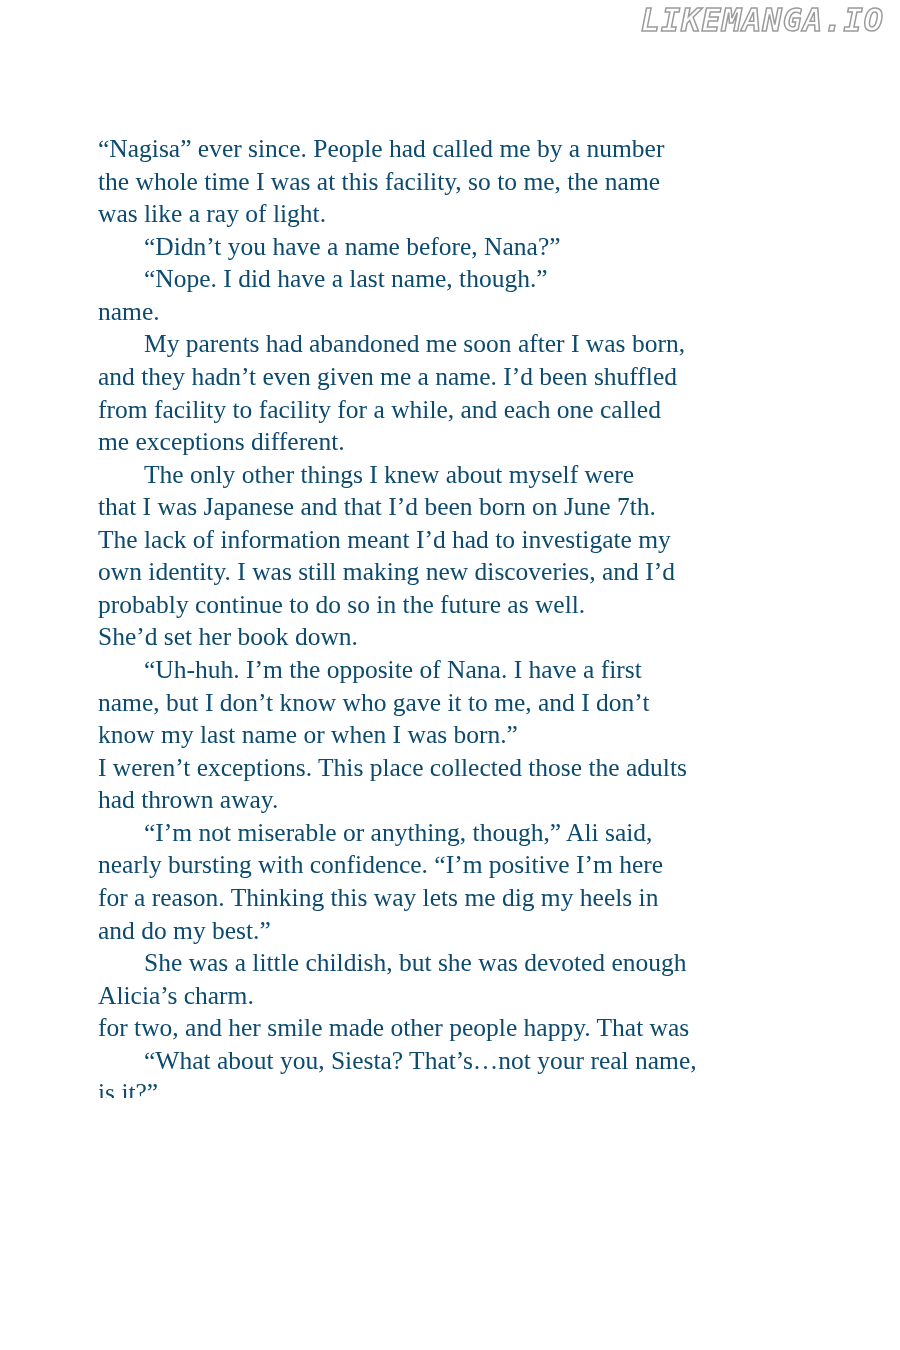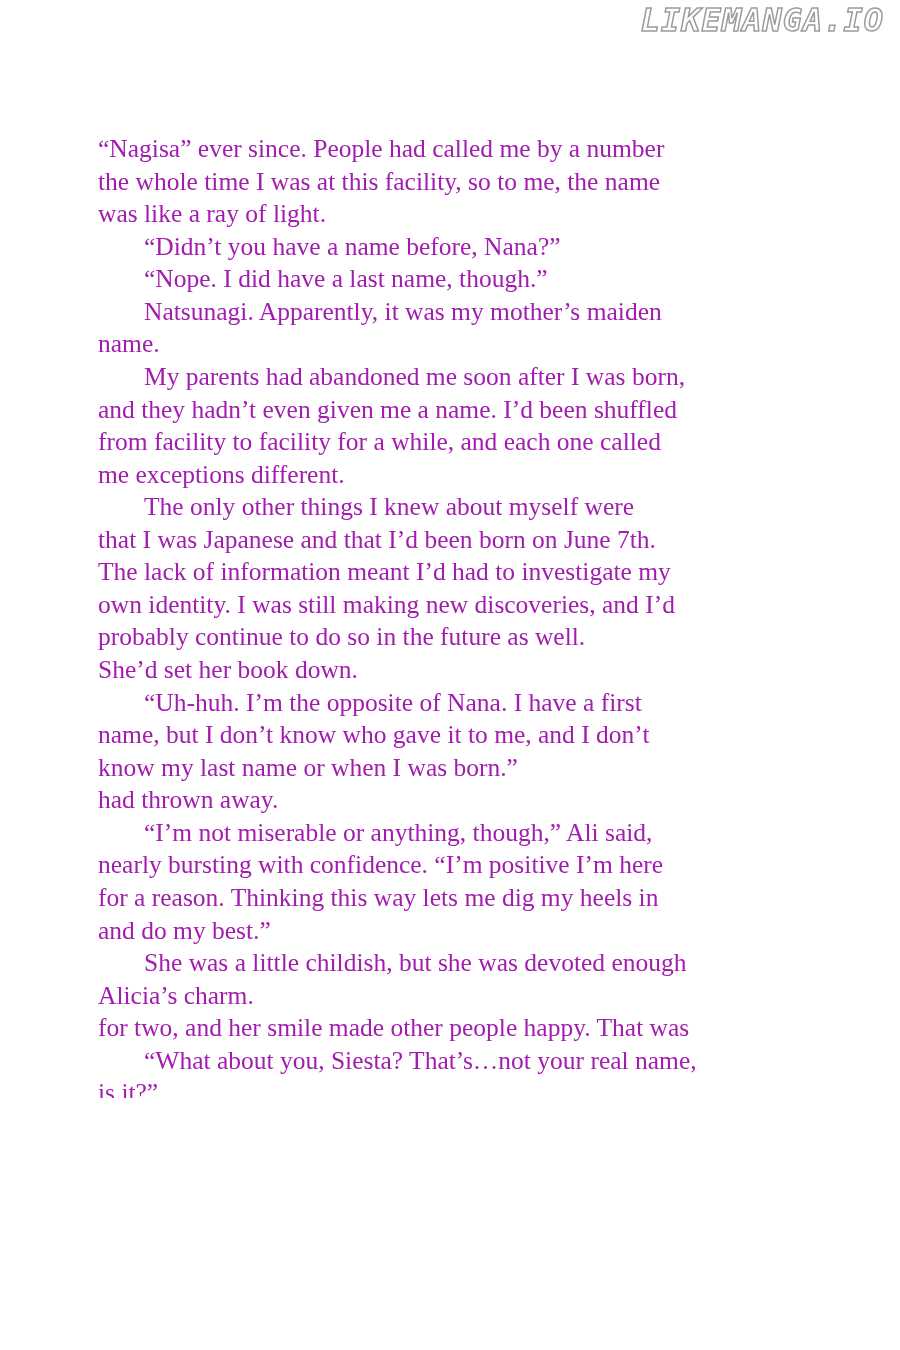--- a/index.html
+++ b/index.html
@@ -26,55 +26,55 @@
     text-stroke: 1.5px #9c9c9c;
     user-select: none;
   }
   .text-block {
     position: absolute;
     left: 98px;
     top: 133px;
     width: 640px;
     font-size: 25.5px;
     line-height: 32.56px;
-    color: #a21caf;
+    color: #0c4a6e;
   }
   .line {
     white-space: nowrap;
   }
   .line.indent {
     padding-left: 46px;
   }
 </style>
 </head>
 <body>
 
 <div class="canvas">
   <div class="watermark">LIKEMANGA.IO</div>
   <div class="text-block" id="text-block">
       <div class="line">“Nagisa” ever since. People had called me by a number</div>
       <div class="line">the whole time I was at this facility, so to me, the name</div>
       <div class="line">was like a ray of light.</div>
       <div class="line indent">“Didn’t you have a name before, Nana?”</div>
       <div class="line indent">“Nope. I did have a last name, though.”</div>
-      <div class="line indent">Natsunagi. Apparently, it was my mother’s maiden</div>
       <div class="line">name.</div>
       <div class="line indent">My parents had abandoned me soon after I was born,</div>
       <div class="line">and they hadn’t even given me a name. I’d been shuffled</div>
       <div class="line">from facility to facility for a while, and each one called</div>
       <div class="line">me exceptions different.</div>
       <div class="line indent">The only other things I knew about myself were</div>
       <div class="line">that I was Japanese and that I’d been born on June 7th.</div>
       <div class="line">The lack of information meant I’d had to investigate my</div>
       <div class="line">own identity. I was still making new discoveries, and I’d</div>
       <div class="line">probably continue to do so in the future as well.</div>
       <div class="line">She’d set her book down.</div>
       <div class="line indent">“Uh-huh. I’m the opposite of Nana. I have a first</div>
       <div class="line">name, but I don’t know who gave it to me, and I don’t</div>
       <div class="line">know my last name or when I was born.”</div>
+      <div class="line">I weren’t exceptions. This place collected those the adults</div>
       <div class="line">had thrown away.</div>
       <div class="line indent">“I’m not miserable or anything, though,” Ali said,</div>
       <div class="line">nearly bursting with confidence. “I’m positive I’m here</div>
       <div class="line">for a reason. Thinking this way lets me dig my heels in</div>
       <div class="line">and do my best.”</div>
       <div class="line indent">She was a little childish, but she was devoted enough</div>
       <div class="line">Alicia’s charm.</div>
       <div class="line">for two, and her smile made other people happy. That was</div>
       <div class="line indent">“What about you, Siesta? That’s…not your real name,</div>
       <div class="line">is it?”</div>

